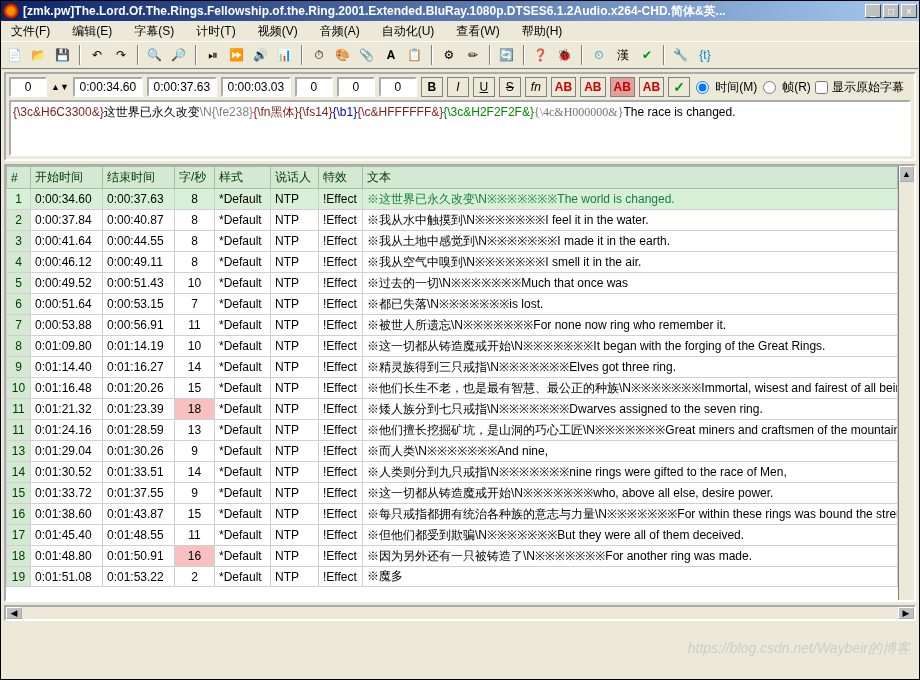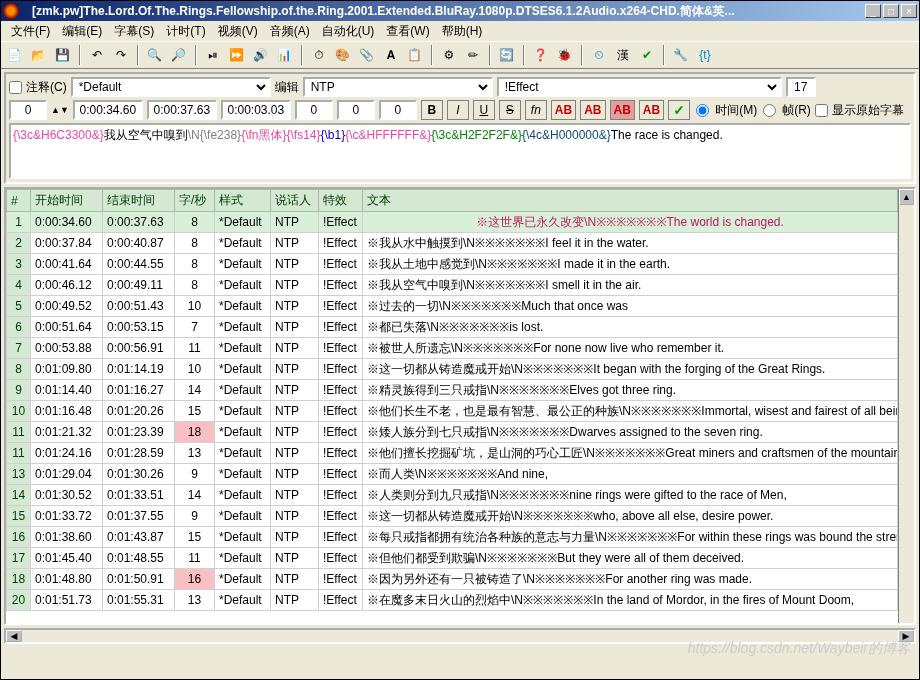--- a/index.html
+++ b/index.html
@@ -1,49 +1,49 @@
 <!DOCTYPE html>
 <html><head>
 <meta charset="utf-8">
 <style>
 * { box-sizing: border-box; margin: 0; padding: 0; font-family: "SimSun", "宋体", Arial, sans-serif; font-size: 12px; }
 body { background: #ece9d8; width: 920px; height: 680px; overflow: hidden; border: 1px solid #000; }
-.titlebar { background: linear-gradient(to right, #0a246a, #a6caf0); color: #fff; height: 20px; display: flex; align-items: center; padding: 0 2px; gap: 9px; }
+.titlebar { background: linear-gradient(to right, #0a246a, #a6caf0); color: #fff; height: 20px; display: flex; align-items: center; padding: 0 2px; }
 .titlebar-icon { width: 16px; height: 16px; background: radial-gradient(circle,#ff8c00 30%,#8b0000 70%); border-radius:50%; margin-right:4px;}
 .titlebar-text { flex:1; white-space:nowrap; overflow:hidden; text-overflow:ellipsis; font-weight:bold;}
 .titlebar-btns { display:flex; gap:2px;}
 .titlebar-btn { width:16px; height:14px; background:#c0c0c0; border:1px solid #fff; border-right-color:#404040; border-bottom-color:#404040; display:flex; align-items:center; justify-content:center; font-size:10px; font-family:Arial;}
-.menubar { background:#ece9d8; height:20px; display:flex; align-items:center; padding:0 4px; gap:0;}
+.menubar { background:#ece9d8; height:20px; display:flex; align-items:center; padding:0 4px; gap:10px;}
 .menubar span { padding:2px 6px; cursor:default;}
 .toolbar { background:#ece9d8; border-top:1px solid #fff; border-bottom:1px solid #808080; height:28px; display:flex; align-items:center; padding:2px 4px; gap:4px;}
 .tbtn { width:20px; height:20px; display:flex; align-items:center; justify-content:center; border:1px solid transparent; cursor:pointer;}
 .sep { width:2px; height:20px; border-left:1px solid #808080; border-right:1px solid #fff; margin:0 2px;}
 .panel { border:2px inset #fff; margin:3px; padding:3px; background:#ece9d8;}
 .row { display:flex; align-items:center; gap:4px; margin-bottom:3px;}
 .cb { width:13px; height:13px;}
 .lbl { white-space:nowrap;}
 input[type=text], select { border:2px inset #fff; background:#fff; height:20px; padding:0 2px; font-family:inherit; font-size:12px;}
 .timeinput { width:70px; text-align:center; font-family:"Courier New",monospace;}
 .numinput { width:38px; text-align:center;}
 .btn { height:20px; min-width:22px; border:1px solid #808080; background:#ece9d8; display:inline-flex; align-items:center; justify-content:center; cursor:pointer; padding:0 3px;}
 .btn.red { color:#c00; font-weight:bold;}
 .btn.redbtn { background:#e0a0a0;}
 .btn.check { color:#090; font-weight:bold; font-size:14px;}
 .textbox { border:2px inset #fff; background:#fff; width:100%; height:56px; padding:2px; font-family:"Courier New",monospace; white-space:nowrap; overflow:hidden;}
-.textbox .t1{color:#ec4899;} .textbox .t2{color:#000;} .textbox .t3{color:#808080;} .textbox .t4{color:#00c;} .textbox .t5{color:#080;} .textbox .t6{color:#0c4a6e;}
+.textbox .t1{color:#7f1d1d;} .textbox .t2{color:#000;} .textbox .t3{color:#808080;} .textbox .t4{color:#00c;} .textbox .t5{color:#080;} .textbox .t6{color:#737373;font-family:Liberation Serif, serif;}
 .grid-wrap { margin:3px; border:2px inset #fff; height:438px; display:flex;}
 .grid { flex:1; overflow:hidden; background:#fff;}
 .grid table { border-collapse:collapse; width:100%; font-size:11px;}
 .grid th { background:#d4e8d4; border:1px solid #a0c0a0; padding:2px 4px; text-align:left; font-weight:normal; color:#004000; height:18px; position:sticky; top:0;}
 .grid td { border:1px solid #d0d0d0; padding:1px 4px; height:16px; white-space:nowrap; overflow:hidden;}
 .grid td.num { background:#d4e8d4; text-align:center; color:#004000;}
 .grid td.cps { text-align:center;}
 .grid td.cps.hi { background:#f8c0c0;}
 .grid tr.sel td { background:#d8f0d8;}
-.grid tr.sel td.text { color:#be185d;text-align:center;}
+.grid tr.sel td.text { color:#15803d;}
 .grid td.text { max-width:400px;}
 .vscroll { width:16px; background:#ece9d8; border-left:1px solid #808080;}
 .vscroll .arr { height:16px; background:#c0c0c0; border:1px outset #fff; display:flex; align-items:center; justify-content:center; font-size:9px;}
 .hscroll { height:16px; background:#ece9d8; border-top:1px solid #808080; margin:0 3px 3px 3px; border:2px inset #fff; display:flex;}
 .hscroll .arr{width:16px;background:#c0c0c0;border:1px outset #fff;display:flex;align-items:center;justify-content:center;font-size:9px;}
 .hscroll .track{flex:1;}
 .watermark { position:absolute; bottom:22px; right:10px; color:#ccc; font-size:14px; font-style:italic; pointer-events:none;}
 .radio { margin:0 2px;}
 </style>
 </head>
@@ -104,29 +104,20 @@
   <div class="tbtn" style="color:#08c">⏲</div>
   <div class="tbtn">漢</div>
   <div class="tbtn" style="color:#090">✔</div>
   <div class="sep"></div>
   <div class="tbtn">🔧</div>
   <div class="tbtn" style="color:#08c">{t}</div>
 </div>
 
 <div class="panel">
   <div class="row">
-    <input type="checkbox" class="cb" style="">
-    <span class="lbl">注释(C)</span>
-    <select style="width:200px"><option>*Default</option></select>
-    <span class="lbl">编辑</span>
-    <select style="width:190px"><option>NTP</option></select>
-    <select style="width:285px"><option>!Effect</option></select>
-    <input type="text" class="numinput" style="width: 30px;" readonly="" value="17">
-  </div>
-  <div class="row">
     <input type="text" class="numinput" value="0" style="">
     <span style="font-size:9px">▲▼</span>
     <input type="text" class="timeinput" value="0:00:34.60" style="">
     <input type="text" class="timeinput" value="0:00:37.63" style="">
     <input type="text" class="timeinput" value="0:00:03.03" style="">
     <input type="text" class="numinput" value="0" style="">
     <input type="text" class="numinput" value="0" style="">
     <input type="text" class="numinput" value="0" style="">
     <div class="btn">
         <b>B</b>
@@ -149,21 +140,21 @@
     <div class="btn red">AB</div>
     <div class="btn check">✓</div>
     <input type="radio" class="radio" checked="" style="">
     <span class="lbl">时间(M)</span>
     <input type="radio" class="radio" style="">
     <span class="lbl">帧(R)</span>
     <input type="checkbox" class="cb" style="">
     <span class="lbl">显示原始字幕</span>
   </div>
   <div class="textbox">
-    <span class="t1">{\3c&amp;H6C3300&amp;}</span><span class="t2">我从空气中嗅到</span><span class="t3">\N{\fe238}</span><span class="t1">{\fn黑体}</span><span class="t1">{\fs14}</span><span class="t4">{\b1}</span><span class="t1">{\c&amp;HFFFFFF&amp;}</span><span class="t5">{\3c&amp;H2F2F2F&amp;}</span><span class="t6">{\4c&amp;H000000&amp;}</span><span class="t2">The race is changed.</span>
+    <span class="t1">{\3c&amp;H6C3300&amp;}</span><span class="t2">这世界已永久改变</span><span class="t3">\N{\fe238}</span><span class="t1">{\fn黑体}</span><span class="t1">{\fs14}</span><span class="t4">{\b1}</span><span class="t1">{\c&amp;HFFFFFF&amp;}</span><span class="t5">{\3c&amp;H2F2F2F&amp;}</span><span class="t6">{\4c&amp;H000000&amp;}</span><span class="t2">The race is changed.</span>
   </div>
 </div>
 
 <div class="grid-wrap">
   <div class="grid">
     <table>
       <thead>
           <tr>
         <th style="width:24px">#</th>
         <th style="width:72px">开始时间</th>
@@ -237,21 +228,21 @@
             <td class="text">※都已失落\N※※※※※※※is lost.</td>
           </tr>
           <tr>
             <td class="num">7</td>
             <td>0:00:53.88</td>
             <td>0:00:56.91</td>
             <td class="cps">11</td>
             <td>*Default</td>
             <td>NTP</td>
             <td>!Effect</td>
-            <td class="text">※被世人所遗忘\N※※※※※※※For none now live who remember it.</td>
+            <td class="text">※被世人所遗忘\N※※※※※※※For none now ring who remember it.</td>
           </tr>
           <tr>
             <td class="num">8</td>
             <td>0:01:09.80</td>
             <td>0:01:14.19</td>
             <td class="cps">10</td>
             <td>*Default</td>
             <td>NTP</td>
             <td>!Effect</td>
             <td class="text">※这一切都从铸造魔戒开始\N※※※※※※※It began with the forging of the Great Rings.</td>
@@ -350,28 +341,28 @@
             <td class="num">18</td>
             <td>0:01:48.80</td>
             <td>0:01:50.91</td>
             <td class="cps hi">16</td>
             <td>*Default</td>
             <td>NTP</td>
             <td>!Effect</td>
             <td class="text">※因为另外还有一只被铸造了\N※※※※※※※For another ring was made.</td>
           </tr>
           <tr>
-            <td class="num">20</td>
-            <td>0:01:51.73</td>
-            <td>0:01:55.31</td>
-            <td class="cps">13</td>
-            <td>*Default</td>
-            <td>NTP</td>
-            <td>!Effect</td>
-            <td class="text">※在魔多末日火山的烈焰中\N※※※※※※※In the land of Mordor, in the fires of Mount Doom,</td>
+            <td class="num">19</td>
+            <td>0:01:51.08</td>
+            <td>0:01:53.22</td>
+            <td class="cps">2</td>
+            <td>*Default</td>
+            <td>NTP</td>
+            <td>!Effect</td>
+            <td class="text">※魔多</td>
           </tr>
         </tbody>
     </table>
   </div>
   <div class="vscroll">
     <div class="arr">▲</div>
   </div>
 </div>
 <div class="hscroll">
   <div class="arr">◀</div>

